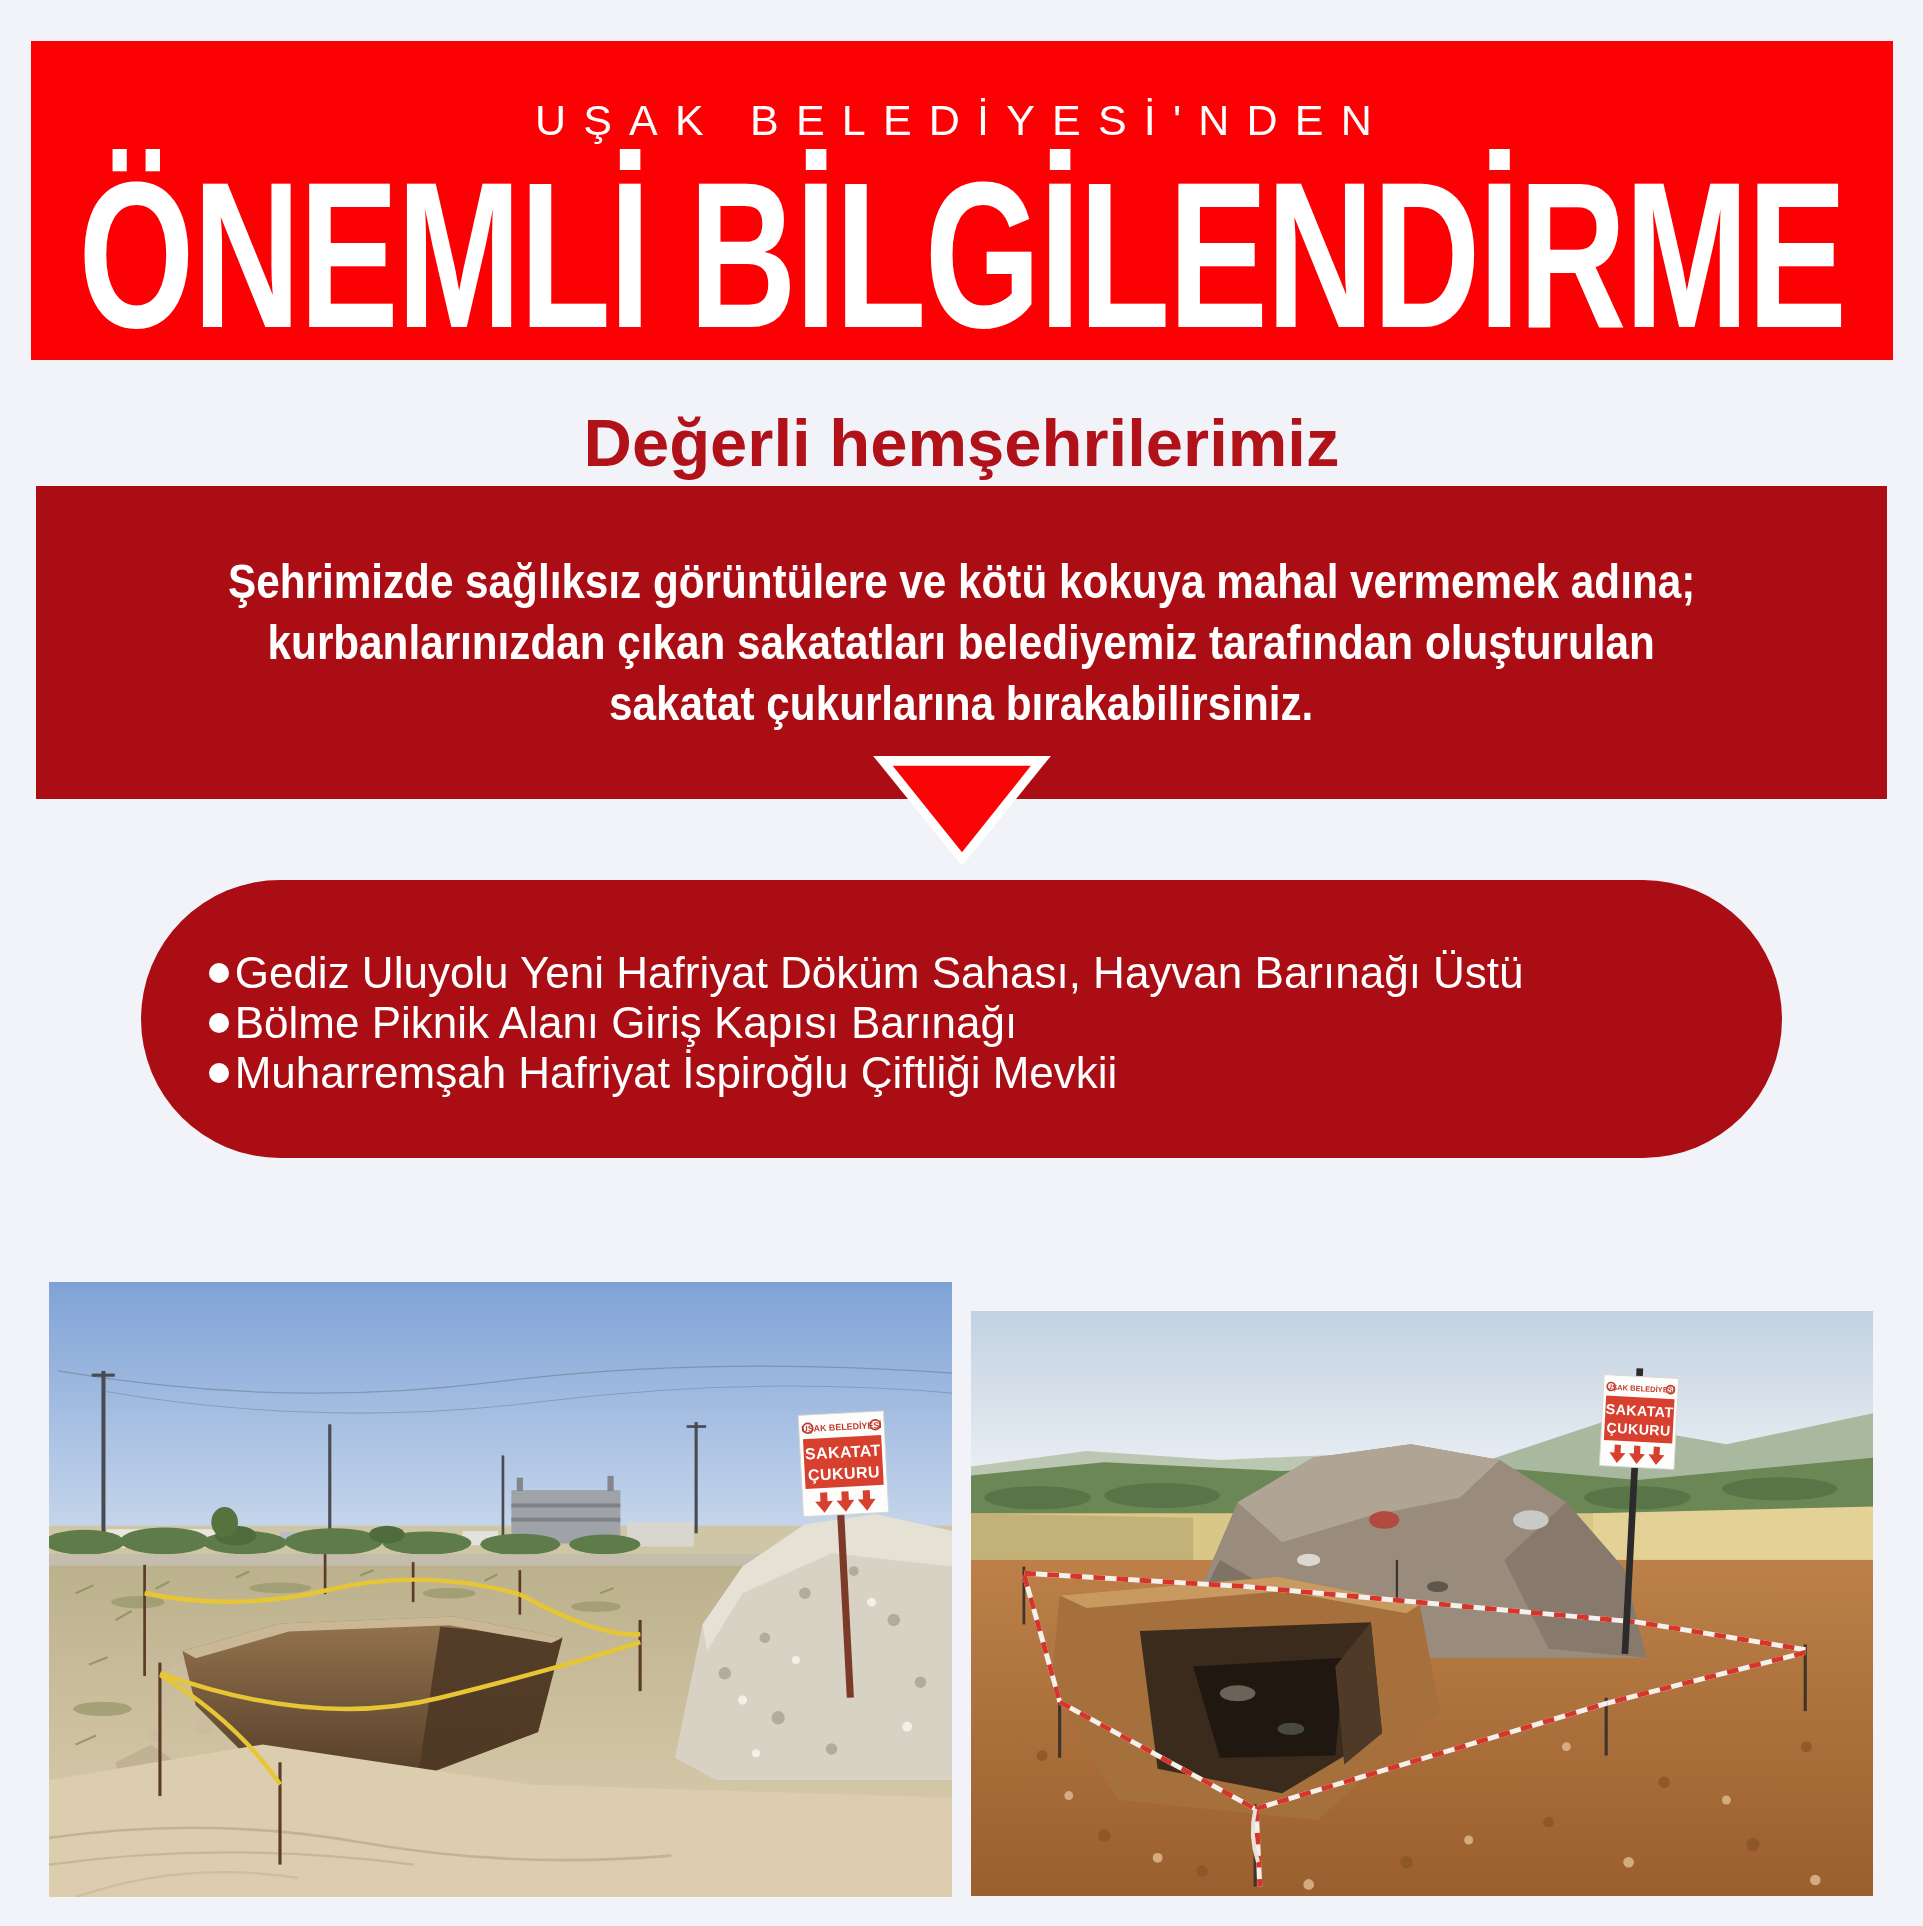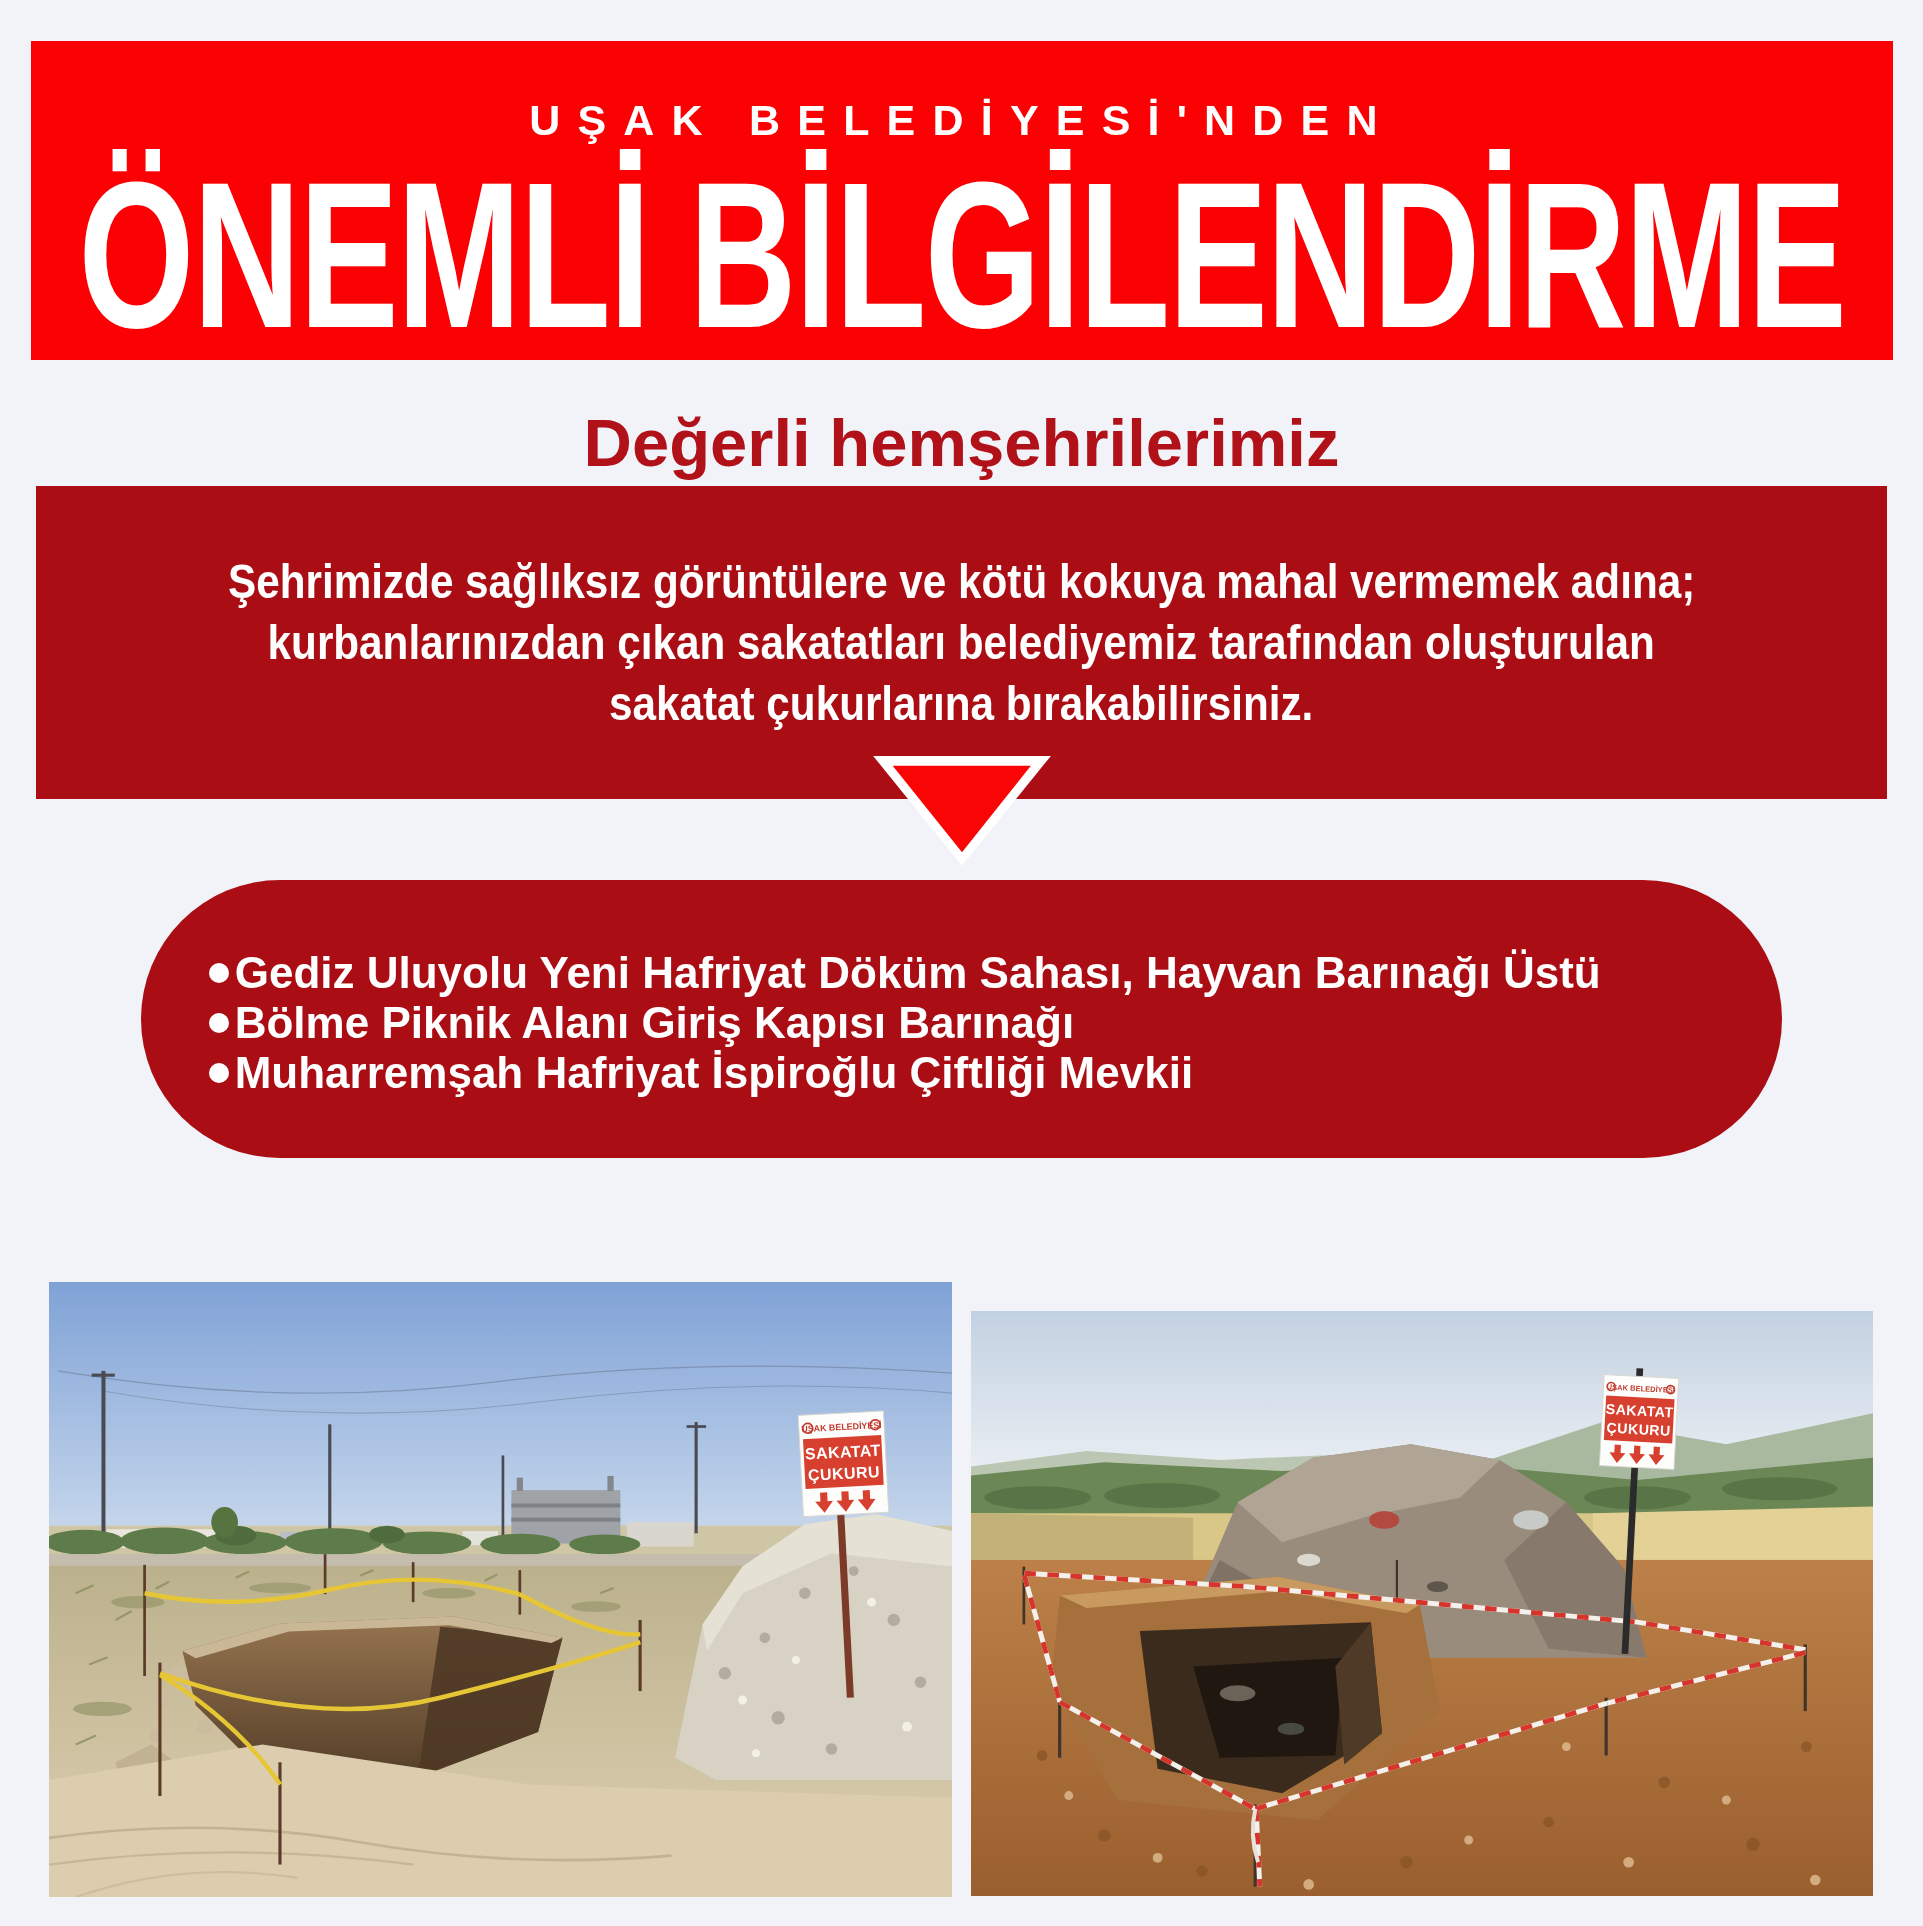--- a/index.html
+++ b/index.html
@@ -2,41 +2,41 @@
 <html style="font-size:7.1px"><head>
 <meta charset="utf-8">
 <style>
   html,body{margin:0;padding:0;background:#F2F3F8;}
   #poster{position:relative;width:1923px;height:1926px;background:#F2F3F8;
           font-family:"Liberation Sans",sans-serif;overflow:hidden;}
   .abs{position:absolute;}
   
   #header{left:31px;top:41px;width:1862px;height:319px;background:#FB0104;}
   #kicker{left:0;top:58px;width:100%;text-align:center;color:#ffffff;
-          font-size:43px;font-weight:700;letter-spacing:0.40em;white-space:nowrap;line-height:1;}
+          font-size:43px;font-weight:400;letter-spacing:0.40em;white-space:nowrap;line-height:1;}
   #title-wrap{left:50%;top:111px;transform:translateX(-50%) scaleX(0.72);transform-origin:center top;
           white-space:nowrap;color:#ffffff;font-weight:bold;font-size:207px;line-height:1;letter-spacing:-0.01em;}
   
   #greeting{left:0;top:409px;width:100%;text-align:center;color:#B1121A;
           font-weight:bold;font-size:67px;line-height:1;}
   
   #notice-box{left:36px;top:486px;width:1851px;height:313px;background:#AA0E14;
           display:flex;flex-direction:column;justify-content:center;align-items:center;text-align:center;}
   #notice-box .nline{display:block;white-space:nowrap;color:#ffffff;font-weight:bold;
           font-size:48px;line-height:61px;transform:scaleX(0.88);transform-origin:center center;}
   
   #arrow-svg{left:864px;top:755px;width:196px;height:112px;}
   
   #locations-box{left:141px;top:880px;width:1641px;height:278px;background:#AA0E14;
           border-radius:147px;display:flex;flex-direction:column;justify-content:center;
           padding-left:68px;box-sizing:border-box;padding-top:8px;}
   .loc-item{display:flex;align-items:center;height:50px;white-space:nowrap;}
   .loc-dot{display:inline-block;width:20.4px;height:20.4px;border-radius:50%;background:#ffffff;
           margin-right:5.3px;flex:0 0 auto;}
-  .loc-text{color:#ffffff;font-weight:bold;font-size:44px;line-height:50px;}
+  .loc-text{color:#ffffff;font-weight:normal;font-size:44px;line-height:50px;}
   
   #photo-left{left:49px;top:1282px;width:903px;height:615px;}
   #photo-right{left:971px;top:1311px;width:902px;height:585px;}
   svg{display:block;}
   .sign-org{font:bold 20px "Liberation Sans",sans-serif;fill:#C23B2F;}
   .sign-big{font:bold 36px "Liberation Sans",sans-serif;fill:#ffffff;letter-spacing:1px;}
 </style>
 </head>
 <body>
 

